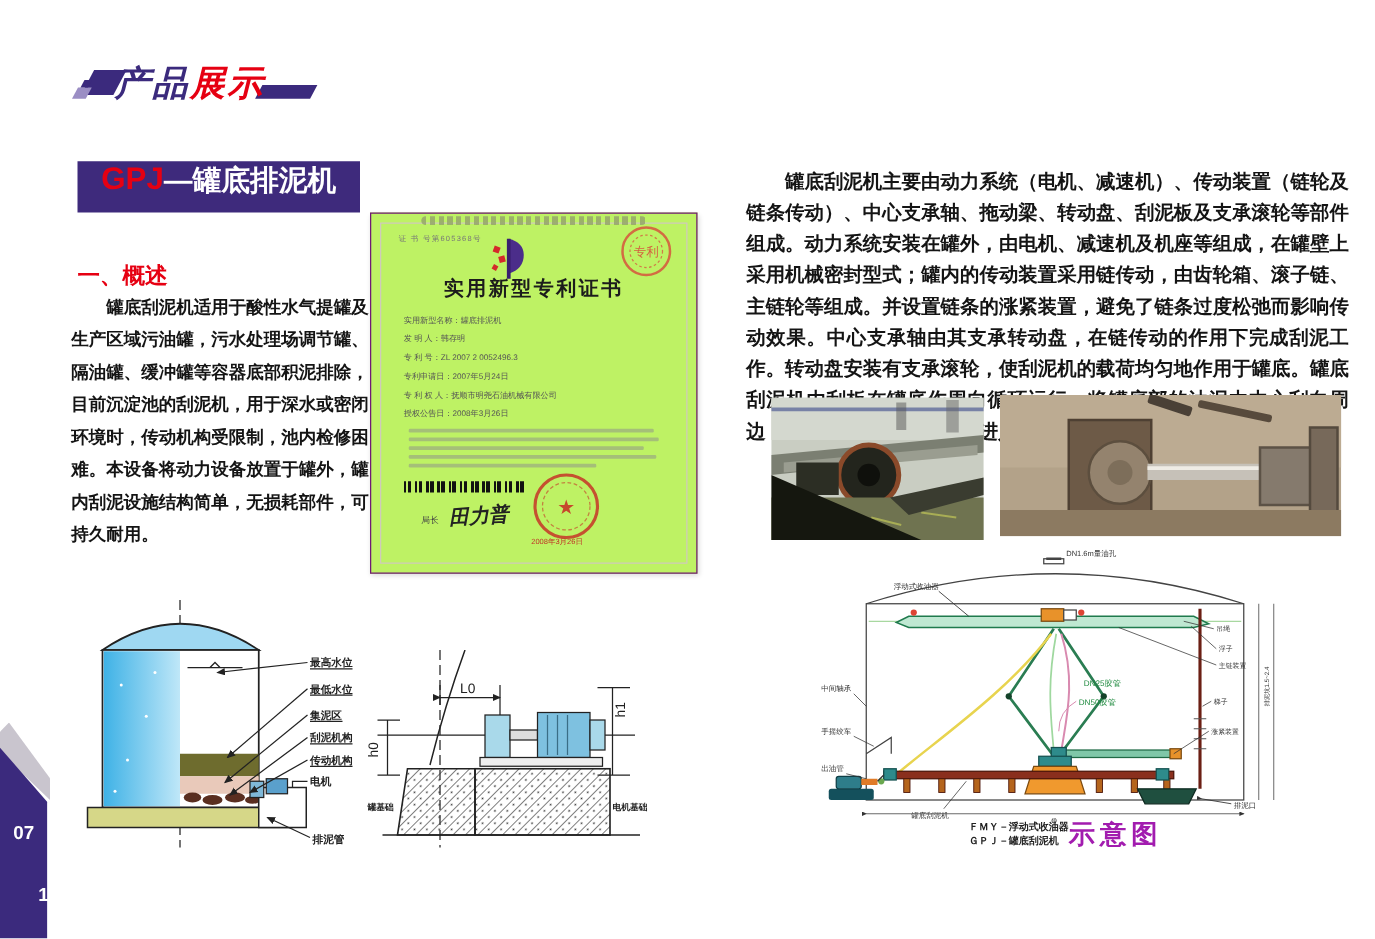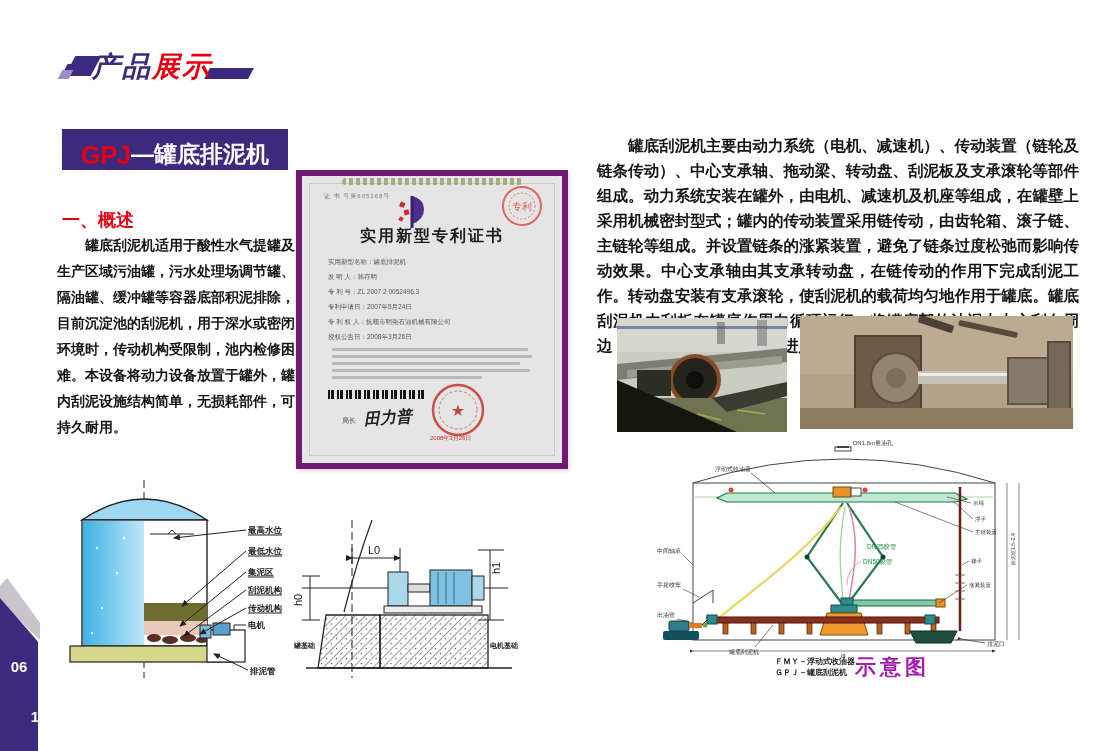--- a/index.html
+++ b/index.html
@@ -20,30 +20,30 @@
 
   
   .accent-gray{position:absolute;left:0;top:578px;width:40px;height:62px;background:#c9c5ce;
                clip-path:polygon(0 12%,18% 0,100% 72%,100% 100%,0 38%);}
   .accent-purple{position:absolute;left:0;top:595px;width:38px;height:156px;background:#3b2a7d;
                clip-path:polygon(0 2%,100% 30%,100% 100%,0 100%);}
   .pagenum{position:absolute;color:#fff;font-weight:bold;font-size:15px;width:38px;text-align:center;}
 
   
   .product-title{position:absolute;left:62px;top:129px;width:226px;height:41px;background:#3e2a7c;
-                 display:flex;align-items:flex-end;justify-content:center;font-weight:bold;white-space:nowrap;}
+                 display:flex;align-items:flex-start;justify-content:center;font-weight:bold;white-space:nowrap;}
   .product-title .code{color:#e60012;font-size:25px;}
   .product-title .rest{color:#fff;font-size:23px;}
   .sec-heading{position:absolute;color:#e60012;font-weight:bold;font-size:18px;}
   .body-text{position:absolute;font-size:14px;font-weight:bold;line-height:26px;text-align:justify;
              text-indent:2em;color:#141414;margin:0;}
 
   
-  .cert{position:absolute;left:296px;top:170px;width:260px;height:287px;background:#e5e5e5;
-        border:6px solid #701a75;box-shadow:1px 2px 4px rgba(0,0,0,.15);}
+  .cert{position:absolute;left:296px;top:170px;width:260px;height:287px;background:#bef264;
+        border:1px solid #701a75;box-shadow:1px 2px 4px rgba(0,0,0,.15);}
   .cert-inner{position:absolute;left:7px;top:7px;right:7px;bottom:7px;border:1px solid #cfcabb;}
   .cert-garland{position:absolute;left:40px;right:40px;top:2px;height:7px;
         background:repeating-linear-gradient(90deg,#93a06b 0 4px,transparent 4px 7px);
         border-radius:4px;opacity:.8;}
   .cert-no{position:absolute;left:22px;top:16px;font-size:6px;color:#777;letter-spacing:1px;}
   .cert-title{position:absolute;left:0;top:50px;width:100%;text-align:center;font-size:16px;
               font-weight:bold;letter-spacing:2px;color:#1c1c1c;}
   .cert-lines{position:absolute;left:26px;top:78px;font-size:6.5px;color:#555;line-height:15px;}
   .cert-blur{position:absolute;left:30px;top:172px;width:200px;}
   .blurline{height:3px;background:#8d8d8d;opacity:.5;margin-bottom:4px;border-radius:1px;filter:blur(.3px);}
@@ -71,21 +71,21 @@
     <div class="brand-piece" style="left:66px;top:64px;width:6px;height:6px;"></div>
     <div class="brand-piece" style="left:207px;top:68px;width:44px;height:11px;"></div>
     <div class="brand-text">
       <span class="p1">产品</span><span class="p2">展示</span>
     </div>
   </div>
 
 
   <div class="accent-gray"></div>
   <div class="accent-purple"></div>
-  <div class="pagenum" style="top:658px;">06</div>
+  <div class="pagenum" style="top:658px;">07</div>
   <div class="pagenum" style="top:708px;margin-left:20px;">10</div>
 
   <div class="product-title">
     <span class="code">GPJ</span>
       <span class="rest">—罐底排泥机</span>
   </div>
 
   <div class="sec-heading" style="left:62px;top:208px;">一、概述</div>
   <p class="body-text" style="left:57px;top:232px;width:238px;">罐底刮泥机适用于酸性水气提罐及生产区域污油罐，污水处理场调节罐、隔油罐、缓冲罐等容器底部积泥排除，目前沉淀池的刮泥机，用于深水或密闭环境时，传动机构受限制，池内检修困难。本设备将动力设备放置于罐外，罐内刮泥设施结构简单，无损耗部件，可持久耐用。</p>
 

